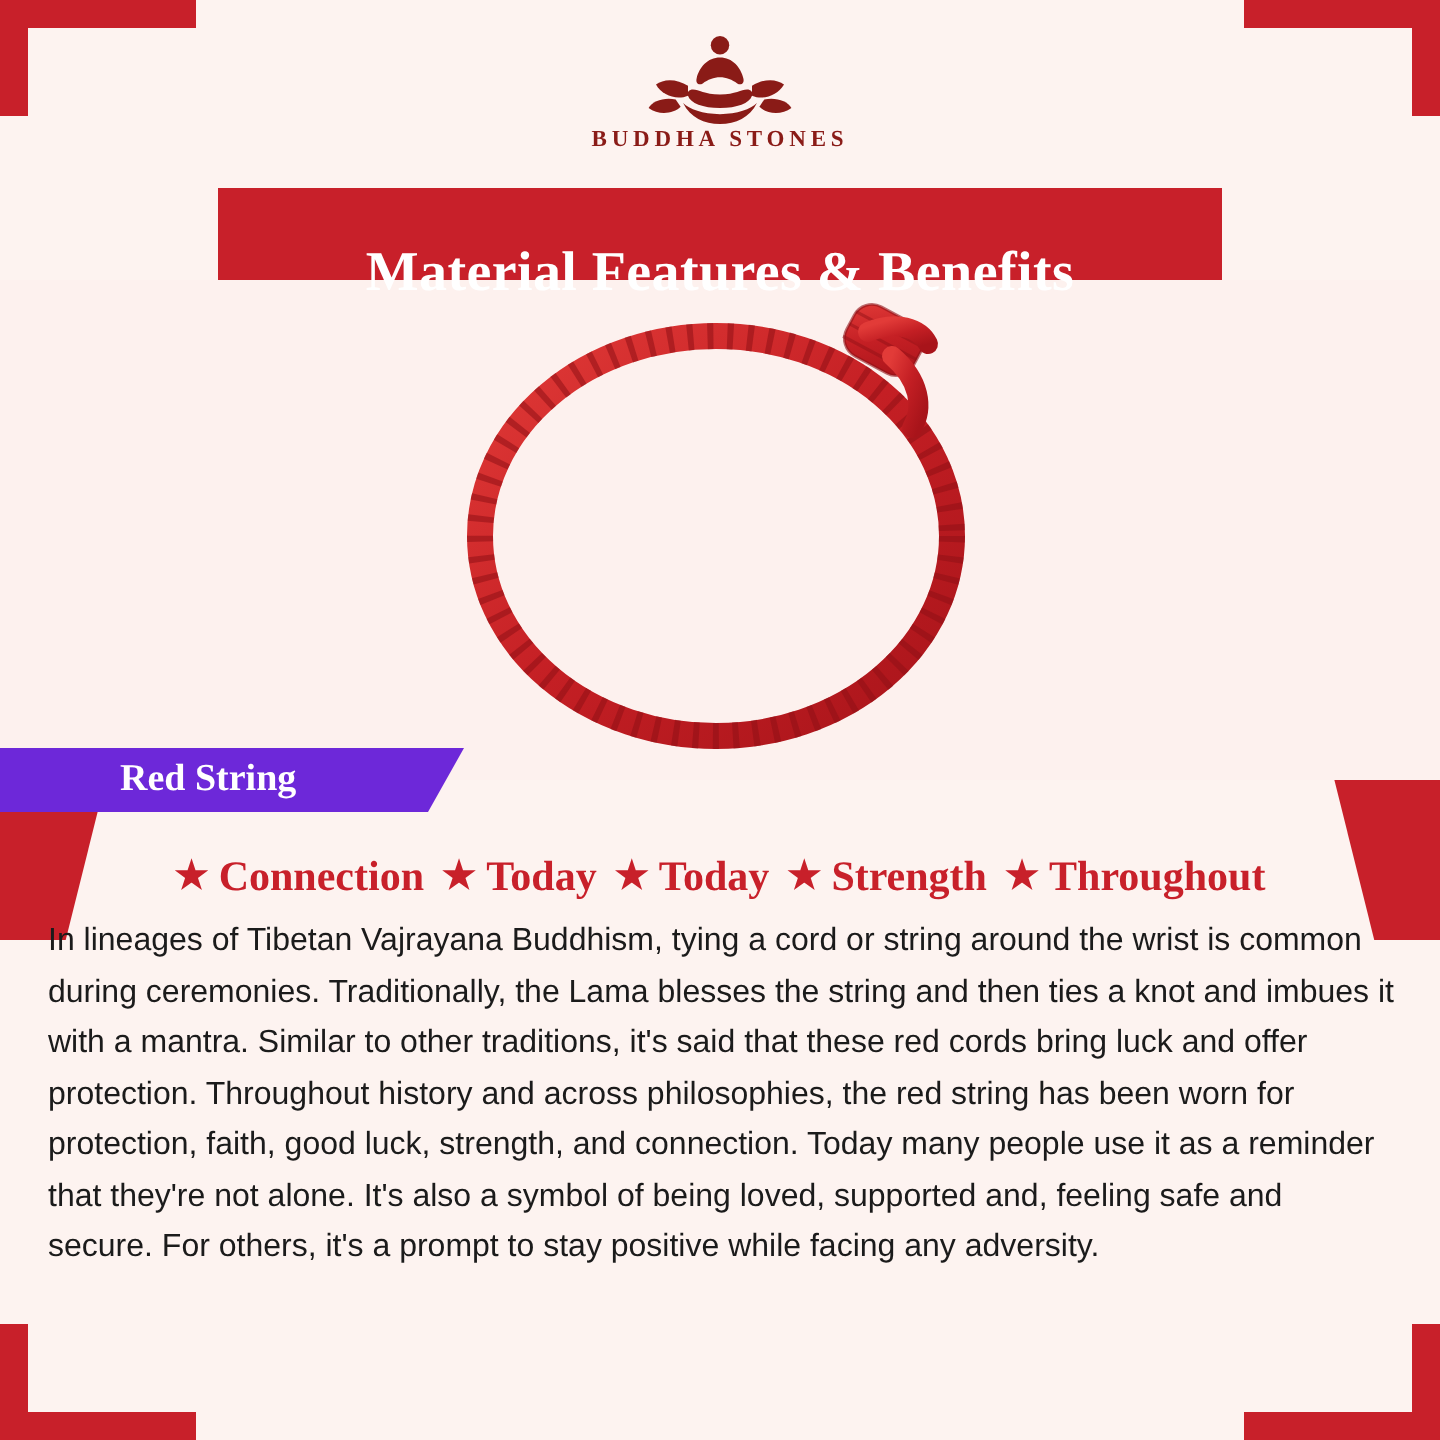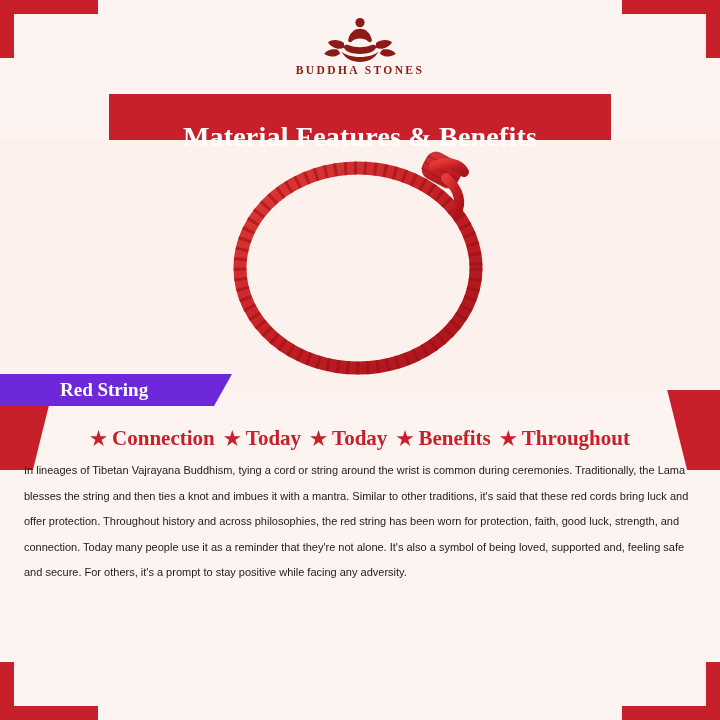--- a/index.html
+++ b/index.html
@@ -178,21 +178,21 @@
     line-height: 1;
   }
   .kw:first-child .star { margin-left: 0; }
 
   
   .body-text {
     position: absolute;
     left: 24px;
     right: 22px;
     top: 458px;
-    font-size: 11px;
+    font-size: 16px;
     line-height: 25.5px;
     color: #1b1b1b;
     font-family: "Liberation Sans", sans-serif;
     text-align: left;
     z-index: 5;
   }
 </style>
 </head>
 <body>
 
@@ -277,21 +277,21 @@
     <div class="kw">
       <span class="star">★</span>
       <span>Today</span>
     </div>
     <div class="kw">
       <span class="star">★</span>
       <span>Today</span>
     </div>
     <div class="kw">
       <span class="star">★</span>
-      <span>Benefits</span>
+      <span>Strength</span>
     </div>
     <div class="kw">
       <span class="star">★</span>
       <span>Throughout</span>
     </div>
   </div>
 
   <div class="body-text">In lineages of Tibetan Vajrayana Buddhism, tying a cord or string around the wrist is common during ceremonies. Traditionally, the Lama blesses the string and then ties a knot and imbues it with a mantra. Similar to other traditions, it's said that these red cords bring luck and offer protection. Throughout history and across philosophies, the red string has been worn for protection, faith, good luck, strength, and connection. Today many people use it as a reminder that they're not alone. It's also a symbol of being loved, supported and, feeling safe and secure. For others, it's a prompt to stay positive while facing any adversity.</div>
 
 </div>

